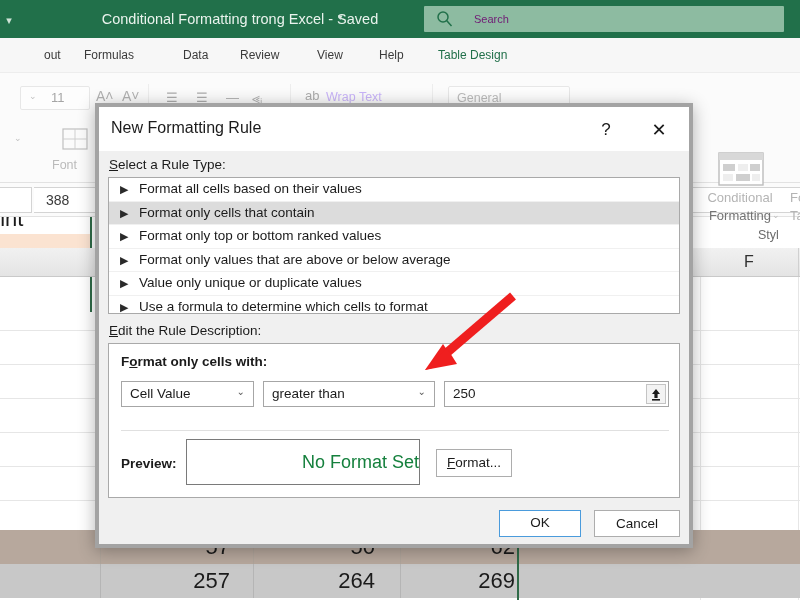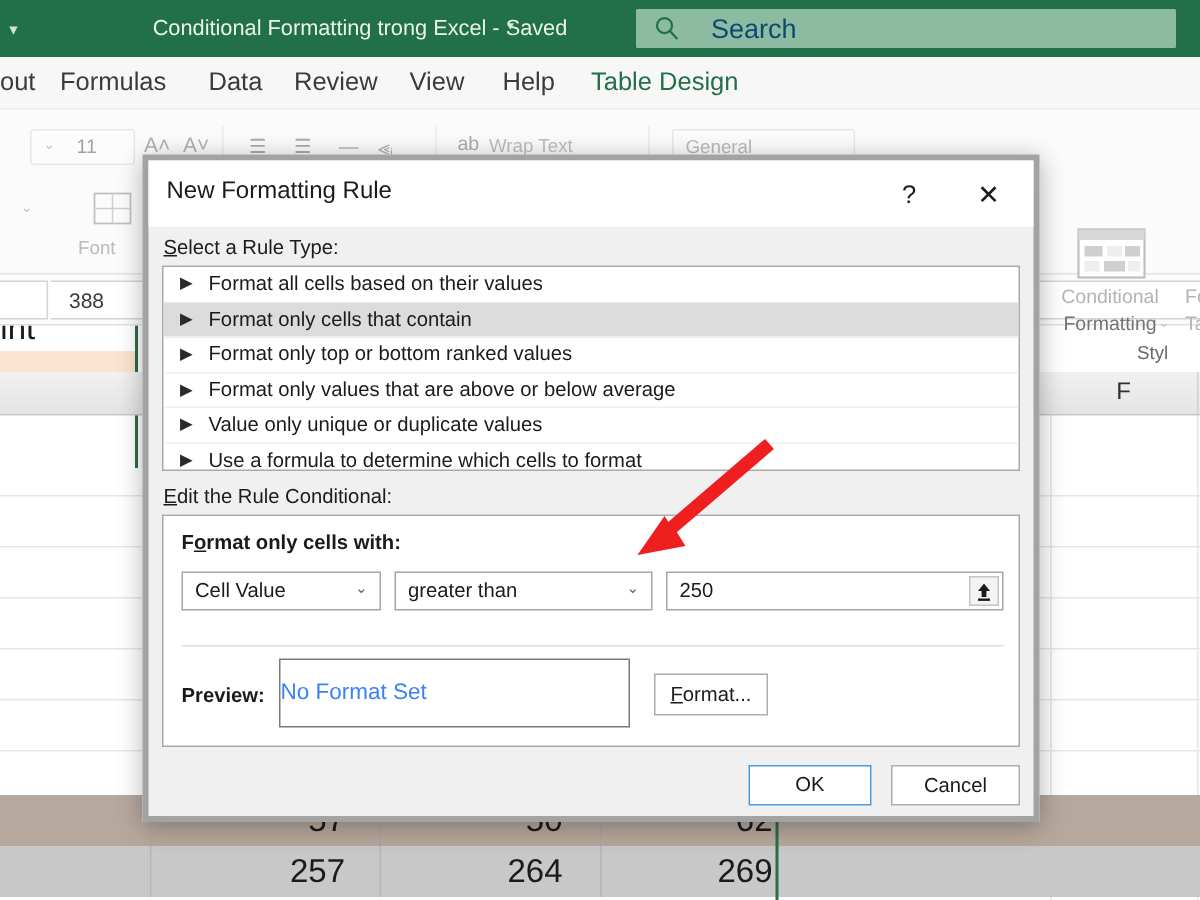--- a/index.html
+++ b/index.html
@@ -32,31 +32,31 @@
   .searchbox{
     position:absolute;left:424px;top:6px;width:360px;height:26px;
     background:#8dbba1;border-radius:1px;
   }
   .search-ico{
     position:absolute;left:12px;top:4px;width:18px;height:18px;
     color:#21704a;
   }
   .search-ph{
     position:absolute;left:50px;top:3px;height:20px;line-height:20px;
-    color:#0c4a6e;font-size:18px;
+    color:#701a75;font-size:11px;
   }
 
   
   .tabstrip{
     position:absolute;left:0;top:38px;width:800px;height:34px;
     background:#f7f7f7;border-bottom:1px solid #ededed;
   }
   .tabstrip .tab{
     position:absolute;top:0;height:34px;line-height:34px;
-    font-size:17px;color:#3b3b3b;white-space:nowrap;
+    font-size:12px;color:#3b3b3b;white-space:nowrap;margin-left:44px;
   }
   .tabstrip .tab.active{color:#21704a;}
 
   
   .ribbon{
     position:absolute;left:0;top:72px;width:800px;height:110px;
     background:#fbfbfb;border-bottom:1px solid #e2e2e2;
   }
   .rb-faded{opacity:.45;}
   .fontsize-box{
@@ -67,21 +67,21 @@
     position:absolute;left:30px;top:1px;font-size:13px;color:#3a3a3a;line-height:20px;
   }
   .fontsize-box .cv{position:absolute;left:8px;top:4px;font-size:9px;color:#777;}
   .grow-ico{position:absolute;left:96px;top:16px;font-size:14px;color:#555;}
   .shrink-ico{position:absolute;left:122px;top:16px;font-size:14px;color:#555;}
   .sep1{position:absolute;left:148px;top:12px;width:1px;height:24px;background:#dcdcdc;}
   .align-ico{position:absolute;top:18px;color:#4a4a4a;font-size:13px;letter-spacing:0px;}
   .orient-ico{position:absolute;left:252px;top:16px;font-size:14px;color:#555;}
   .sep2{position:absolute;left:290px;top:12px;width:1px;height:24px;background:#dcdcdc;}
   .wrap-ab{position:absolute;left:305px;top:16px;font-size:13px;color:#4a4a4a;}
-  .wrap-lbl{position:absolute;left:326px;top:18px;font-size:12.5px;color:#737373;}
+  .wrap-lbl{position:absolute;left:326px;top:18px;font-size:12.5px;color:#8b5cf6;}
   .sep3{position:absolute;left:432px;top:12px;width:1px;height:24px;background:#dcdcdc;}
   .numfmt-box{
     position:absolute;left:448px;top:14px;width:120px;height:22px;
     border:1px solid #cfcfcf;background:#fff;border-radius:2px;
   }
   .numfmt-box span{position:absolute;left:8px;top:1px;font-size:12.5px;color:#6a6a6a;line-height:20px;}
 
   .borders-ico{
     position:absolute;left:62px;top:56px;width:26px;height:22px;
   }
@@ -240,21 +240,21 @@
   .rngbtn{
     position:absolute;right:2px;top:2px;width:20px;height:20px;
     background:#f3f3f3;border:1px solid #c4c4c4;box-sizing:border-box;
   }
   .divline{
     position:absolute;left:12px;width:548px;height:1px;background:#e0e0e0;
   }
   .prev-lbl{position:absolute;left:12px;font-size:13.5px;font-weight:bold;color:#1b1b1b;}
   .prev-box{
     position:absolute;border:1px solid #7a7a7a;background:#ffffff;box-sizing:border-box;
-    text-align:left;font-size:15px;color:#3b82f6;
+    text-align:right;font-size:18px;color:#15803d;
   }
   .btn{
     position:absolute;background:#ffffff;border:1px solid #adadad;box-sizing:border-box;
     text-align:center;font-size:13.5px;color:#1b1b1b;
   }
   .btn.focus{border:1.6px solid #4a9bdc;}
 
   .arrow{position:absolute;left:395px;top:288px;width:150px;height:100px;pointer-events:none;}
 </style>
 </head>
@@ -435,21 +435,21 @@
       <span class="bul">▶</span>
       <span>Value only unique or duplicate values</span>
     </div>
     <div class="rule">
       <span class="bul">▶</span>
       <span>Use a formula to determine which cells to format</span>
     </div>
   </div>
 
   <div class="lbl" style="left:10px;top:216px">
-    <span class="ulchar">E</span><span>dit the Rule Conditional:</span>
+    <span class="ulchar">E</span><span>dit the Rule Description:</span>
   </div>
 
   <div class="descbox">
     <div class="desc-head">
       <span>F</span><span class="ulchar">o</span><span>rmat only cells with:</span>
     </div>
 
     <div class="sel-ctl" style="left:12px;top:37px;width:133px">
       <div class="txt">Cell Value</div>
       <div class="car">⌄</div>

